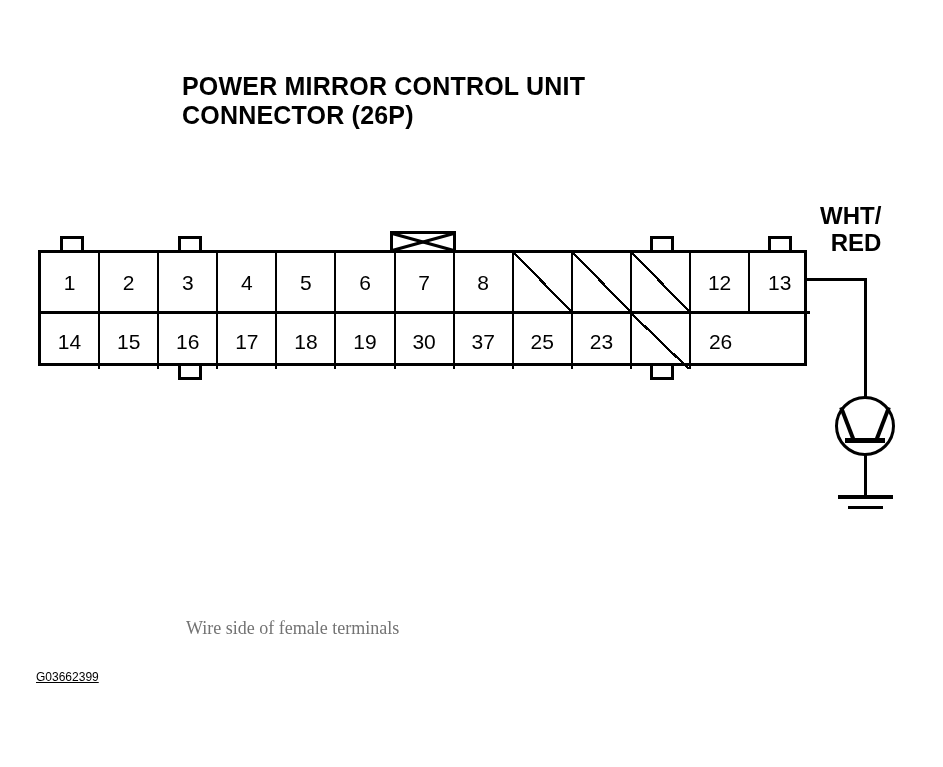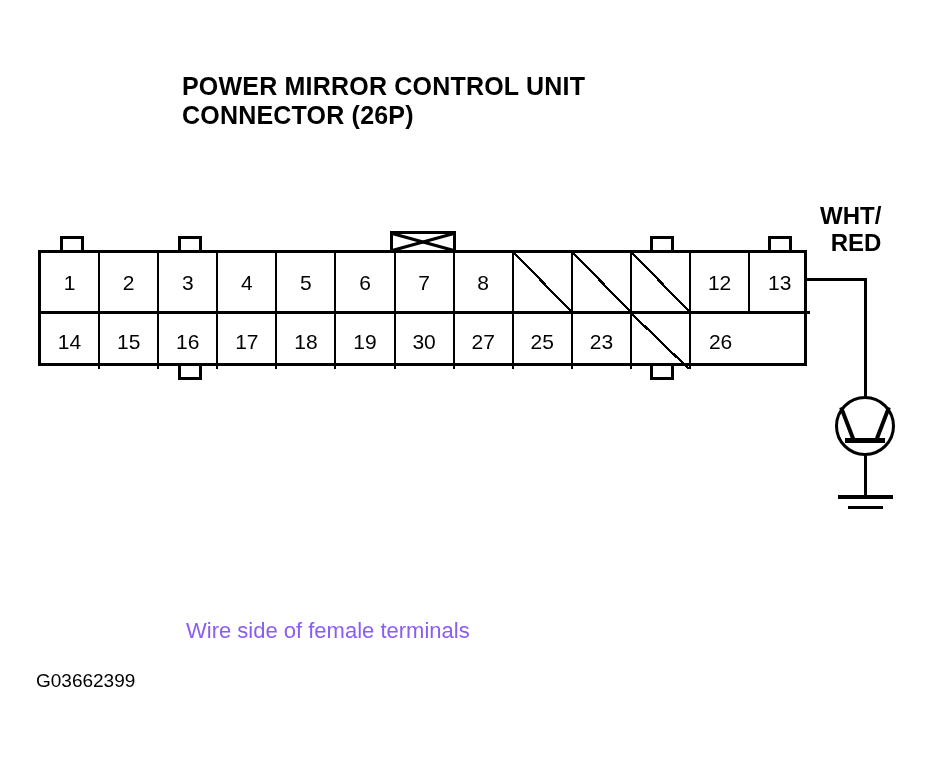--- a/index.html
+++ b/index.html
@@ -229,33 +229,34 @@
     width: 35px;
     height: 3px;
     background: #000;
   }
 
   
   #caption {
     position: absolute;
     left: 186px;
     top: 618px;
-    font-family: Liberation Sans, sans-serif;
-    font-size: 22px;
+    font-family: Liberation Serif, serif;
+    font-size: 18px;
     white-space: nowrap;
-    color: #8b5cf6;
+    color: #737373;
   }
   #image-code {
     position: absolute;
     left: 36px;
     top: 670px;
     font-family: "Liberation Sans", sans-serif;
-    font-size: 19px;
+    font-size: 12px;
     white-space: nowrap;
     color: #000;
+    text-decoration: underline;
   }
 </style>
 </head>
 <body>
 
 <div id="page">
 
   <div id="title-block">
     <div class="title-line">POWER MIRROR CONTROL UNIT</div>
     <div class="title-line">CONNECTOR (26P)</div>
@@ -336,21 +337,21 @@
         <div class="pin-cell">
             <span>18</span>
           </div>
         <div class="pin-cell">
             <span>19</span>
           </div>
         <div class="pin-cell">
             <span>30</span>
           </div>
         <div class="pin-cell">
-            <span>27</span>
+            <span>37</span>
           </div>
         <div class="pin-cell">
             <span>25</span>
           </div>
         <div class="pin-cell">
             <span>23</span>
           </div>
         <div class="pin-cell blank">
             <span></span>
           </div>

